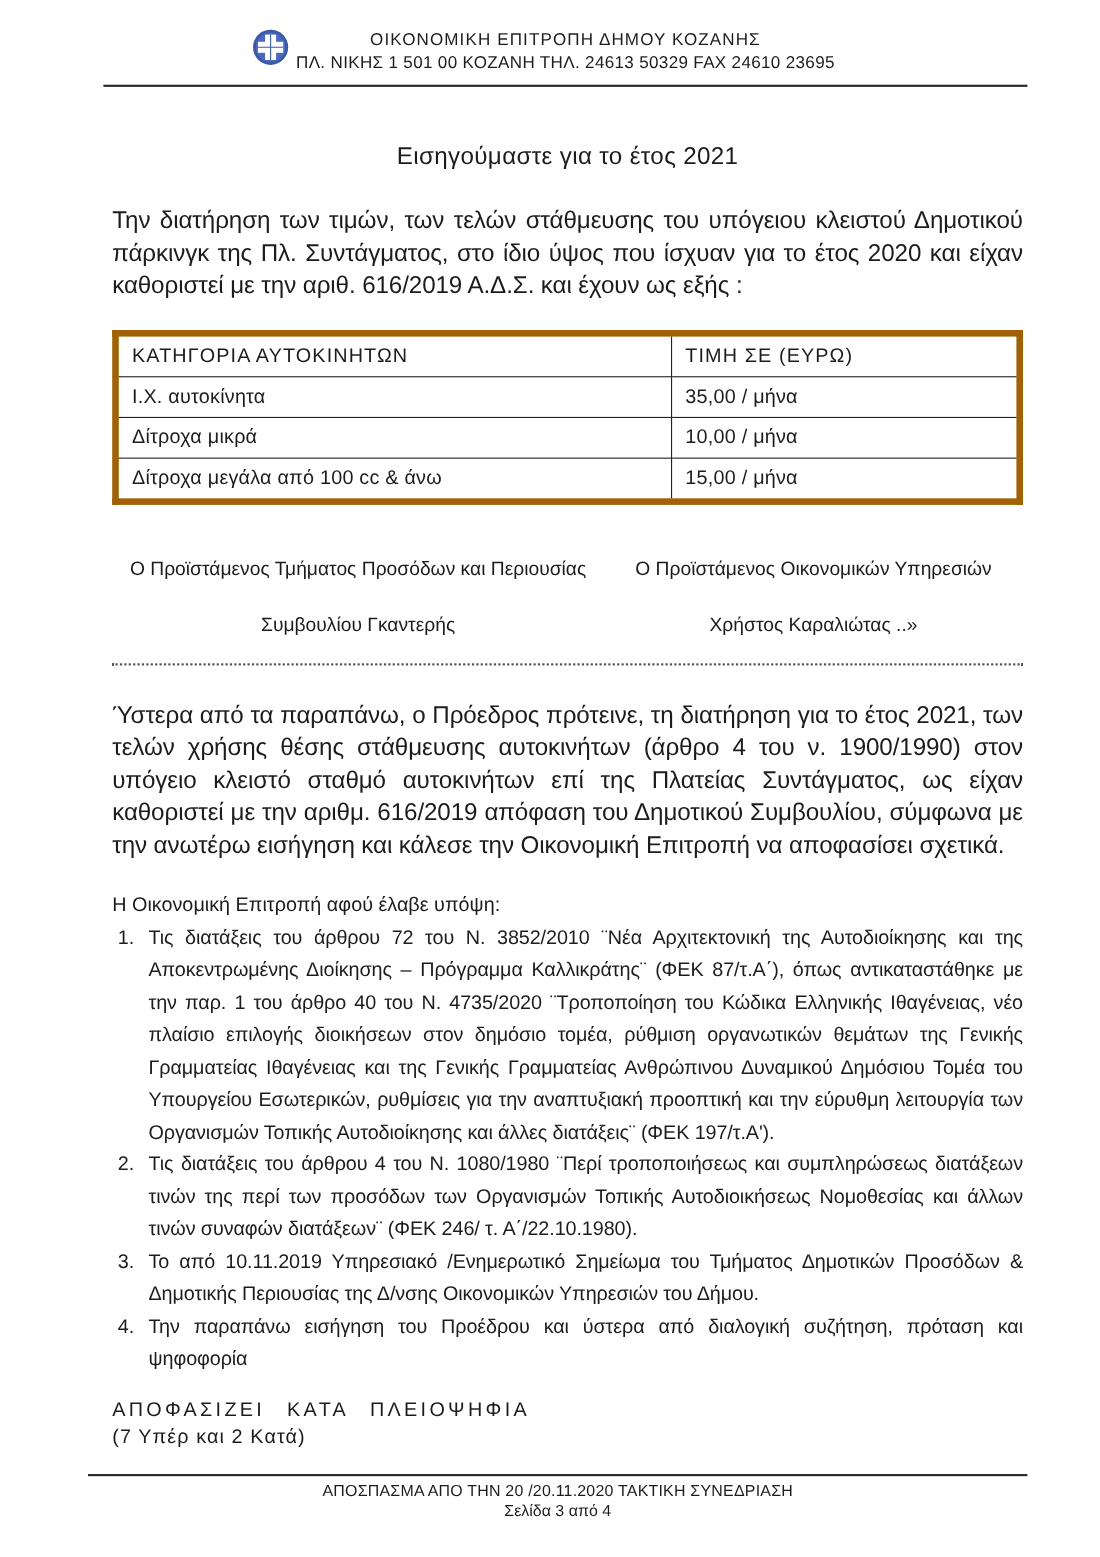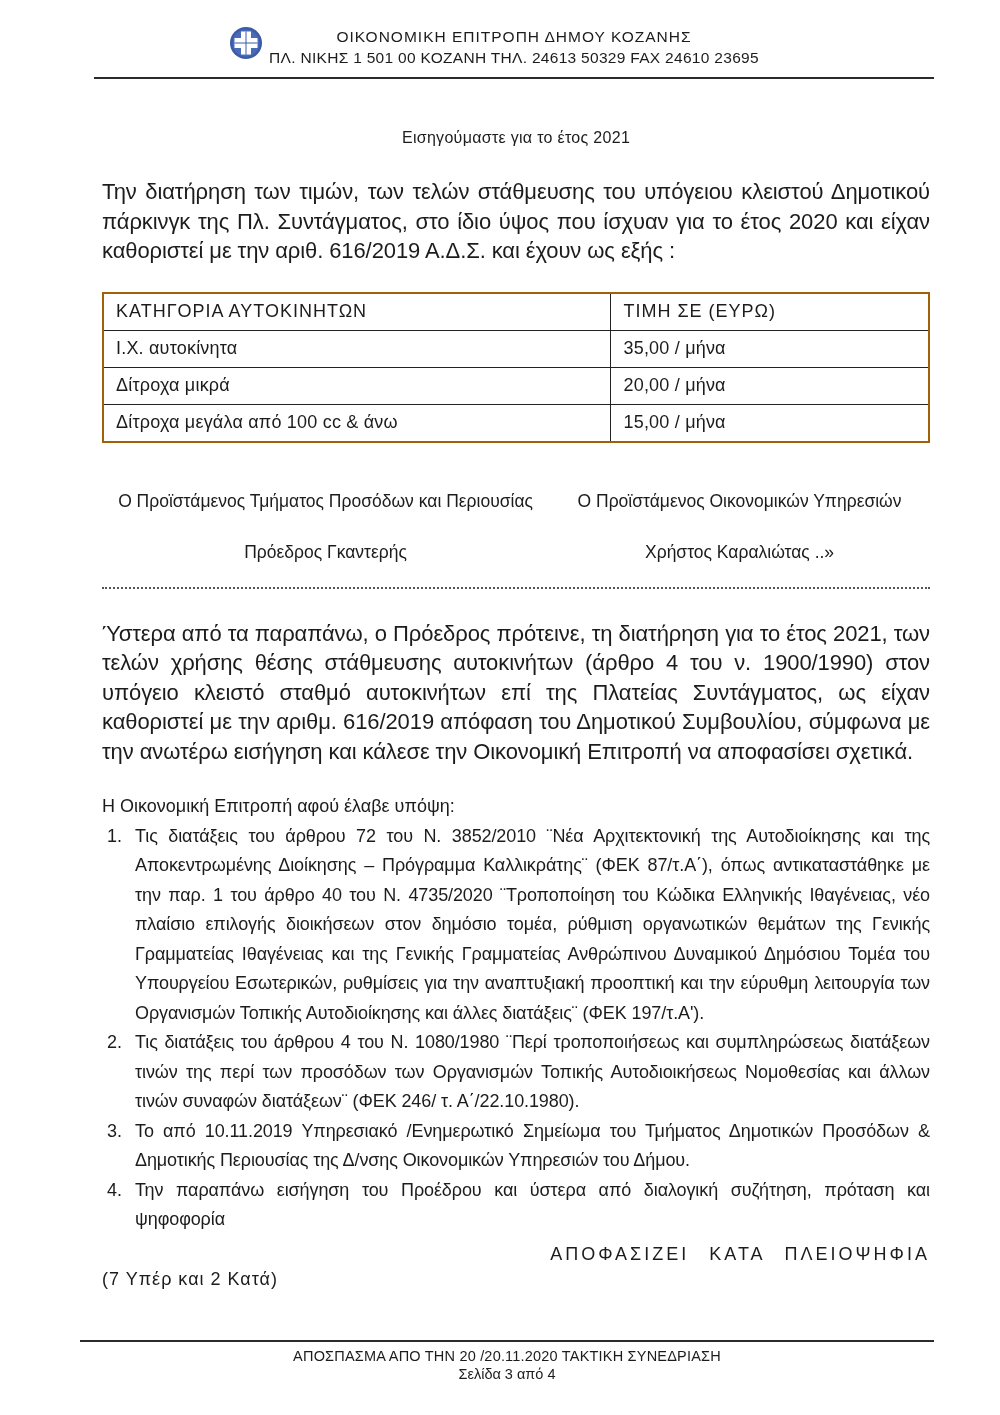--- a/index.html
+++ b/index.html
@@ -24,38 +24,38 @@
   .header-org   { font-size: 15.5px; line-height: 21px; letter-spacing: 1px; }
   .header-addr  { font-size: 15.5px; line-height: 21px; letter-spacing: 0.3px; }
   .header-rule  { border: none; border-top: 2px solid #2b2b2b; margin: 9px 80px 0 80px; }
 
   
   .content { padding: 0 84px 0 88px; }
 
   .doc-title {
     text-align: center;
     margin-top: 50px;
-    font-size: 16px;
+    font-size: 22px;
     letter-spacing: 0.3px;
   }
 
   .para {
     margin-top: 30px;
     font-size: 22px;
     line-height: 29.5px;
     text-align: justify;
     letter-spacing: -0.1px;
   }
 
   
   table.fees {
     width: 100%;
     margin-top: 26px;
     border-collapse: collapse;
-    border: 2px solid #a16207;
+    border: 6px solid #a16207;
     font-size: 18px;
   }
   table.fees td {
     border: 1.5px solid #222;
     padding: 7px 12px 8px 12px;
     letter-spacing: 0.2px;
   }
   table.fees td.col-cat { width: 61.5%; }
   table.fees tr.head td { letter-spacing: 1px; }
 
@@ -81,22 +81,22 @@
     margin-top: 26px;
     font-size: 18px;
     line-height: 29.5px;
   }
   .citem { display: flex; font-size: 18px; line-height: 29.5px; }
   .citem .num  { flex: none; width: 33px; padding-left: 5px; box-sizing: border-box; }
   .citem .itext { flex: 1; text-align: justify; letter-spacing: -0.1px; }
 
   
   .decision-heading {
-    text-align: right;
-    margin-top: 9px;
+    text-align: left;
+    margin-top: 20px;
     font-size: 18px;
     letter-spacing: 3px;
     word-spacing: 12px;
   }
   .decision-vote {
     text-align: left;
     margin-top: 4px;
     font-size: 18px;
     letter-spacing: 1px;
   }
@@ -144,33 +144,33 @@
         <tr class="head">
           <td class="col-cat">ΚΑΤΗΓΟΡΙΑ ΑΥΤΟΚΙΝΗΤΩΝ</td>
           <td>ΤΙΜΗ ΣΕ (ΕΥΡΩ)</td>
         </tr>
         <tr>
           <td class="col-cat">Ι.Χ. αυτοκίνητα</td>
           <td>35,00 / μήνα</td>
         </tr>
         <tr>
           <td class="col-cat">Δίτροχα μικρά</td>
-          <td>20,00 / μήνα</td>
+          <td>10,00 / μήνα</td>
         </tr>
         <tr>
           <td class="col-cat">Δίτροχα μεγάλα από 100 cc &amp; άνω</td>
           <td>15,00 / μήνα</td>
         </tr>
       </tbody>
     </table>
 
     <div class="sig-row">
       <div class="sig-block left">
         <div>Ο Προϊστάμενος Τμήματος Προσόδων και Περιουσίας</div>
-        <div class="sig-name">Πρόεδρος Γκαντερής</div>
+        <div class="sig-name">Συμβουλίου Γκαντερής</div>
       </div>
       <div class="sig-block right">
         <div>Ο Προϊστάμενος Οικονομικών Υπηρεσιών</div>
         <div class="sig-name">Χρήστος Καραλιώτας ..»</div>
       </div>
     </div>
 
     <hr class="dotted-sep">
 
     <p class="para">Ύστερα από τα παραπάνω, ο Πρόεδρος πρότεινε, τη διατήρηση για το έτος 2021, των τελών χρήσης θέσης στάθμευσης αυτοκινήτων (άρθρο 4 του ν. 1900/1990) στον υπόγειο κλειστό σταθμό αυτοκινήτων επί της Πλατείας Συντάγματος, ως είχαν καθοριστεί με την αριθμ. 616/2019 απόφαση του Δημοτικού Συμβουλίου, σύμφωνα με την ανωτέρω εισήγηση και κάλεσε την Οικονομική Επιτροπή να αποφασίσει σχετικά.</p>

